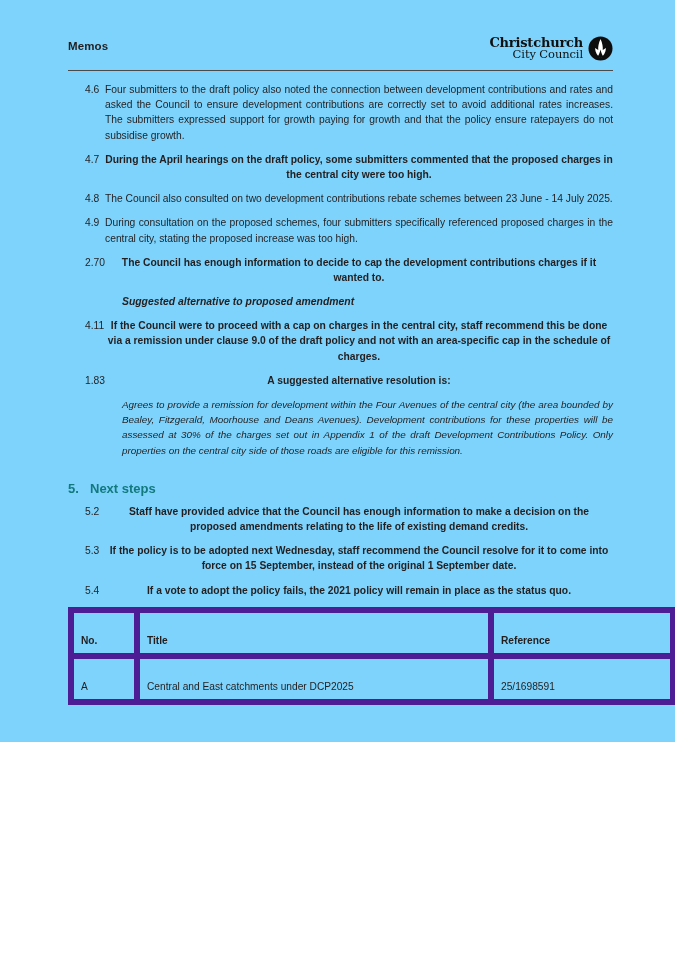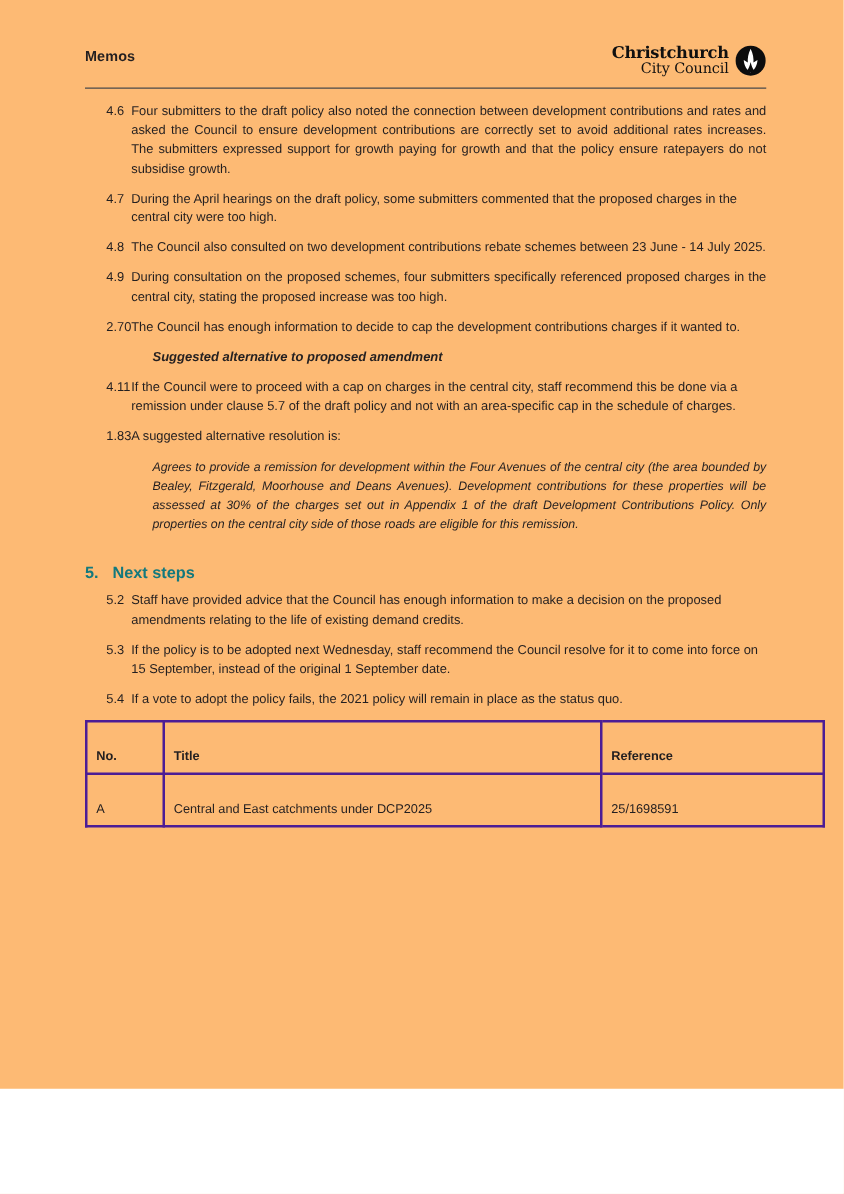--- a/index.html
+++ b/index.html
@@ -13,24 +13,24 @@
     position: relative;
     font-family: "Liberation Sans", sans-serif;
     color: #231f20;
     -webkit-font-smoothing: antialiased;
   }
 
   .page {
     position: absolute;
     left: 0; top: 0;
     width: 675px;
-    height: 871px;
+    height: 742px;
     box-sizing: border-box;
     padding: 0;
-    background: #fdba74;
+    background: #7dd3fc;
     overflow: hidden;
   }
 
   
   .header {
     position: absolute;
     left: 68px;
     top: 36px;
     width: 545px;
     height: 30px;
@@ -109,21 +109,22 @@
   }
   .clause-text {
     flex: 1 1 auto;
     font-size: 10.3px;
     line-height: 15.2px;
     color: #231f20;
     text-align: justify;
     hyphens: none;
   }
   .clause-text.left {
-    text-align: left;
+    text-align: center;
+    font-weight: bold;
   }
 
   
   .subhead {
     font-size: 10.4px;
     font-weight: bold;
     font-style: italic;
     line-height: 15px;
     color: #231f20;
     margin: 2px 0 9px 54px;
@@ -167,21 +168,21 @@
     margin: 30px 0 4px 0;
   }
 
   table.attach {
     border-collapse: collapse;
     width: 545px;
     table-layout: fixed;
   }
   table.attach th,
   table.attach td {
-    border: 2px solid #4c1d95;
+    border: 6px solid #4c1d95;
     font-size: 10.2px;
     line-height: 14px;
     padding: 19px 6px 3px 7px;
     color: #231f20;
     text-align: left;
     vertical-align: middle;
     height: 18px;
   }
   table.attach th {
     font-weight: bold;
@@ -261,21 +262,21 @@
 
     <div class="clause">
       <div class="clause-num">2.70</div>
       <div class="clause-text left">The Council has enough information to decide to cap the development contributions charges if it wanted to.</div>
     </div>
 
     <div class="subhead">Suggested alternative to proposed amendment</div>
 
     <div class="clause">
       <div class="clause-num">4.11</div>
-      <div class="clause-text left">If the Council were to proceed with a cap on charges in the central city, staff recommend this be done via a remission under clause 5.7 of the draft policy and not with an area-specific cap in the schedule of charges.</div>
+      <div class="clause-text left">If the Council were to proceed with a cap on charges in the central city, staff recommend this be done via a remission under clause 9.0 of the draft policy and not with an area-specific cap in the schedule of charges.</div>
     </div>
 
     <div class="clause">
       <div class="clause-num">1.83</div>
       <div class="clause-text left">A suggested alternative resolution is:</div>
     </div>
 
     <div class="quote">Agrees to provide a remission for development within the Four Avenues of the central city (the area bounded by Bealey, Fitzgerald, Moorhouse and Deans Avenues). Development contributions for these properties will be assessed at 30% of the charges set out in Appendix 1 of the draft Development Contributions Policy. Only properties on the central city side of those roads are eligible for this remission.</div>
 
     <div class="section-heading">

